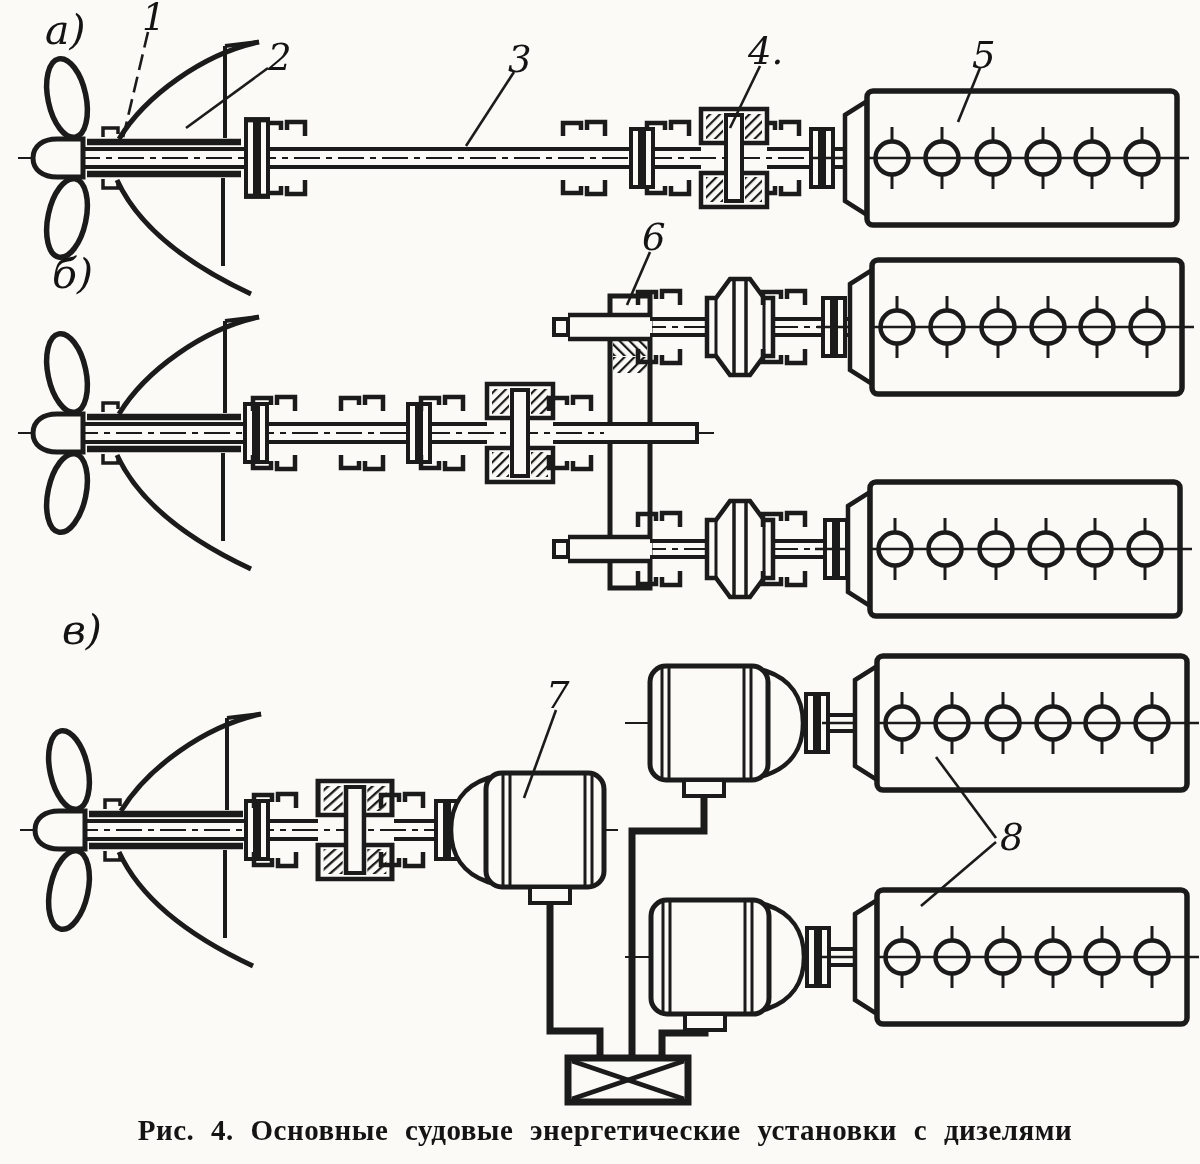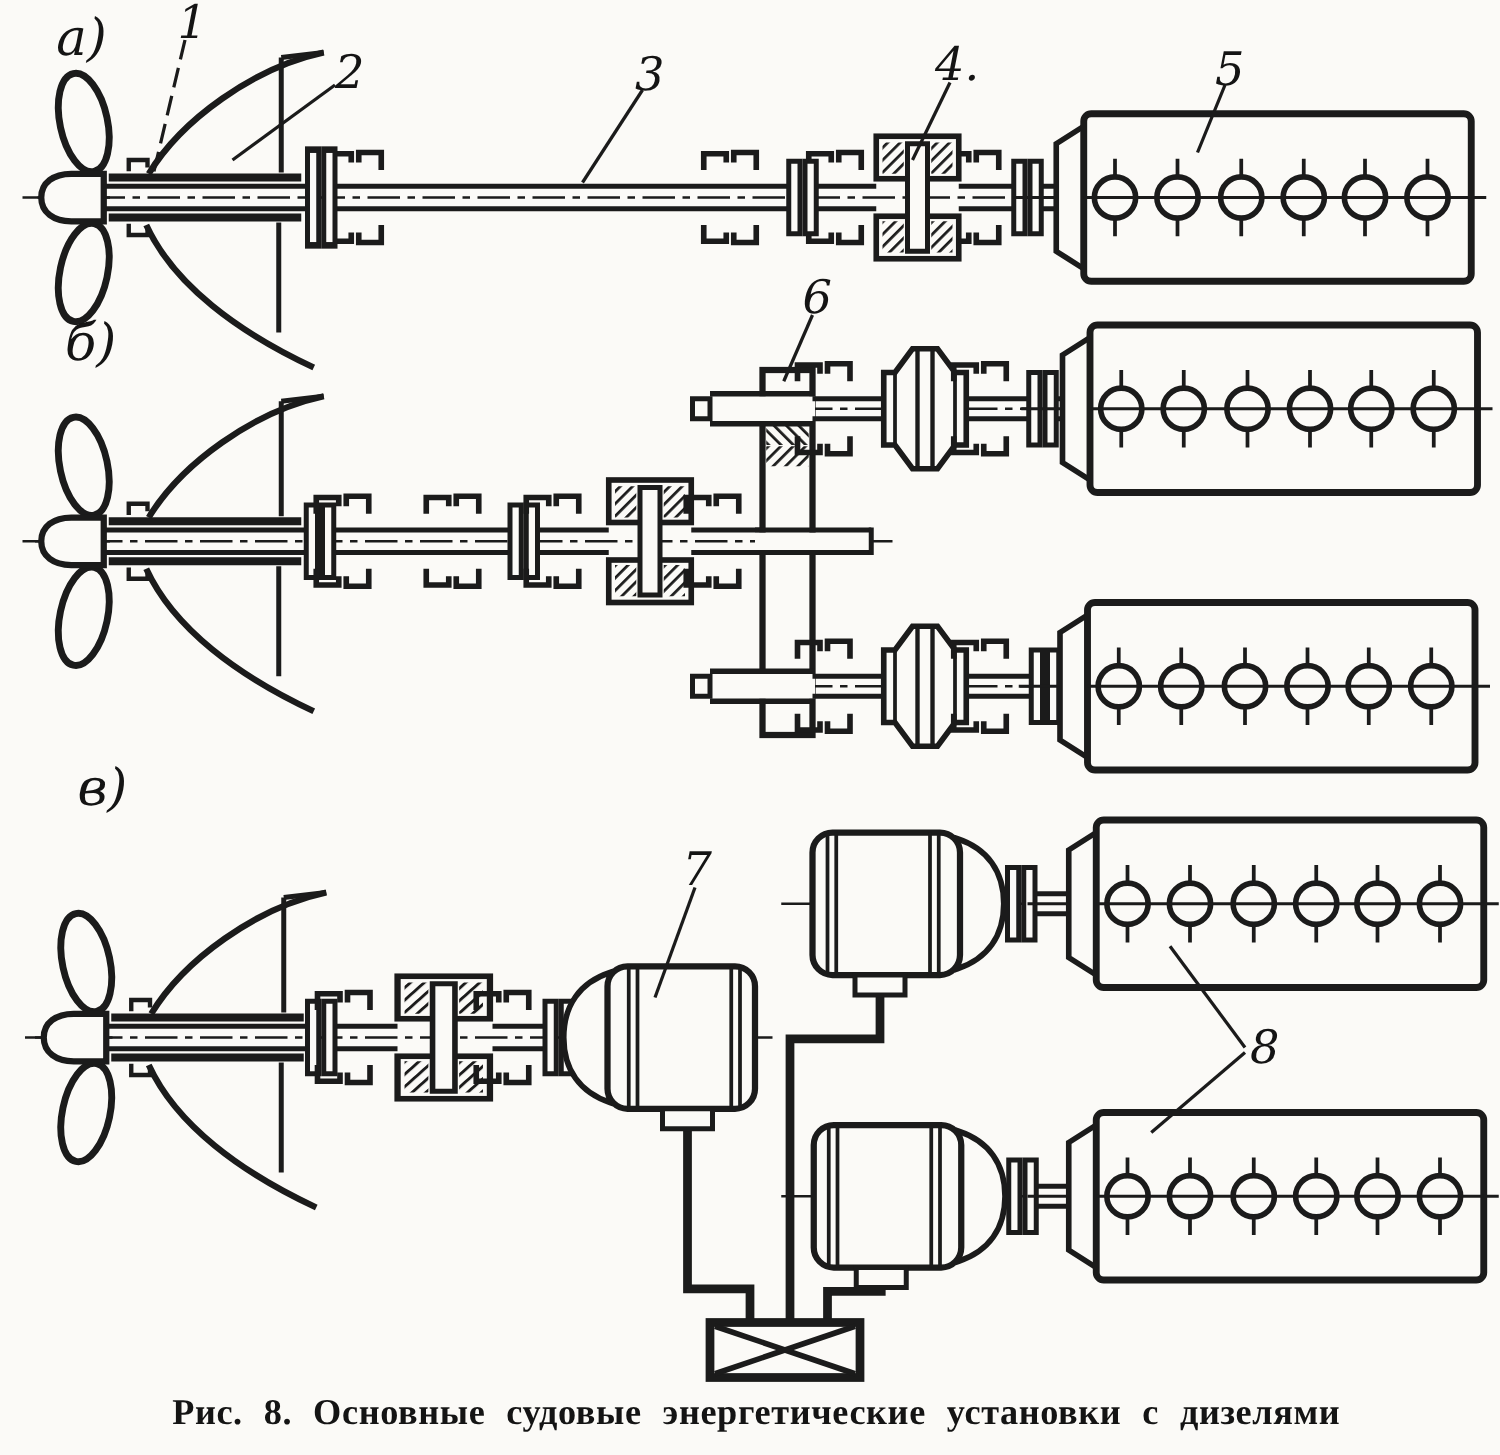--- a/index.html
+++ b/index.html
@@ -294,14 +294,14 @@
     <line x1="556" y1="710" x2="524" y2="798" stroke="#1b1b1b" stroke-width="2.6"></line>
     <text class="callout" x="546" y="708">7</text>
     <g stroke="#1b1b1b" stroke-width="2.6">
       <line x1="996" y1="838" x2="936" y2="757"></line>
       <line x1="996" y1="842" x2="921" y2="906"></line>
     </g>
     <text class="callout" x="1000" y="850">8</text>
   </g>
 </svg>
 
-<div class="caption">Рис. 8. Основные судовые энергетические установки с дизелями</div>
+<div class="caption">Рис. 4. Основные судовые энергетические установки с дизелями</div>
 </div>
 
 </body></html>

